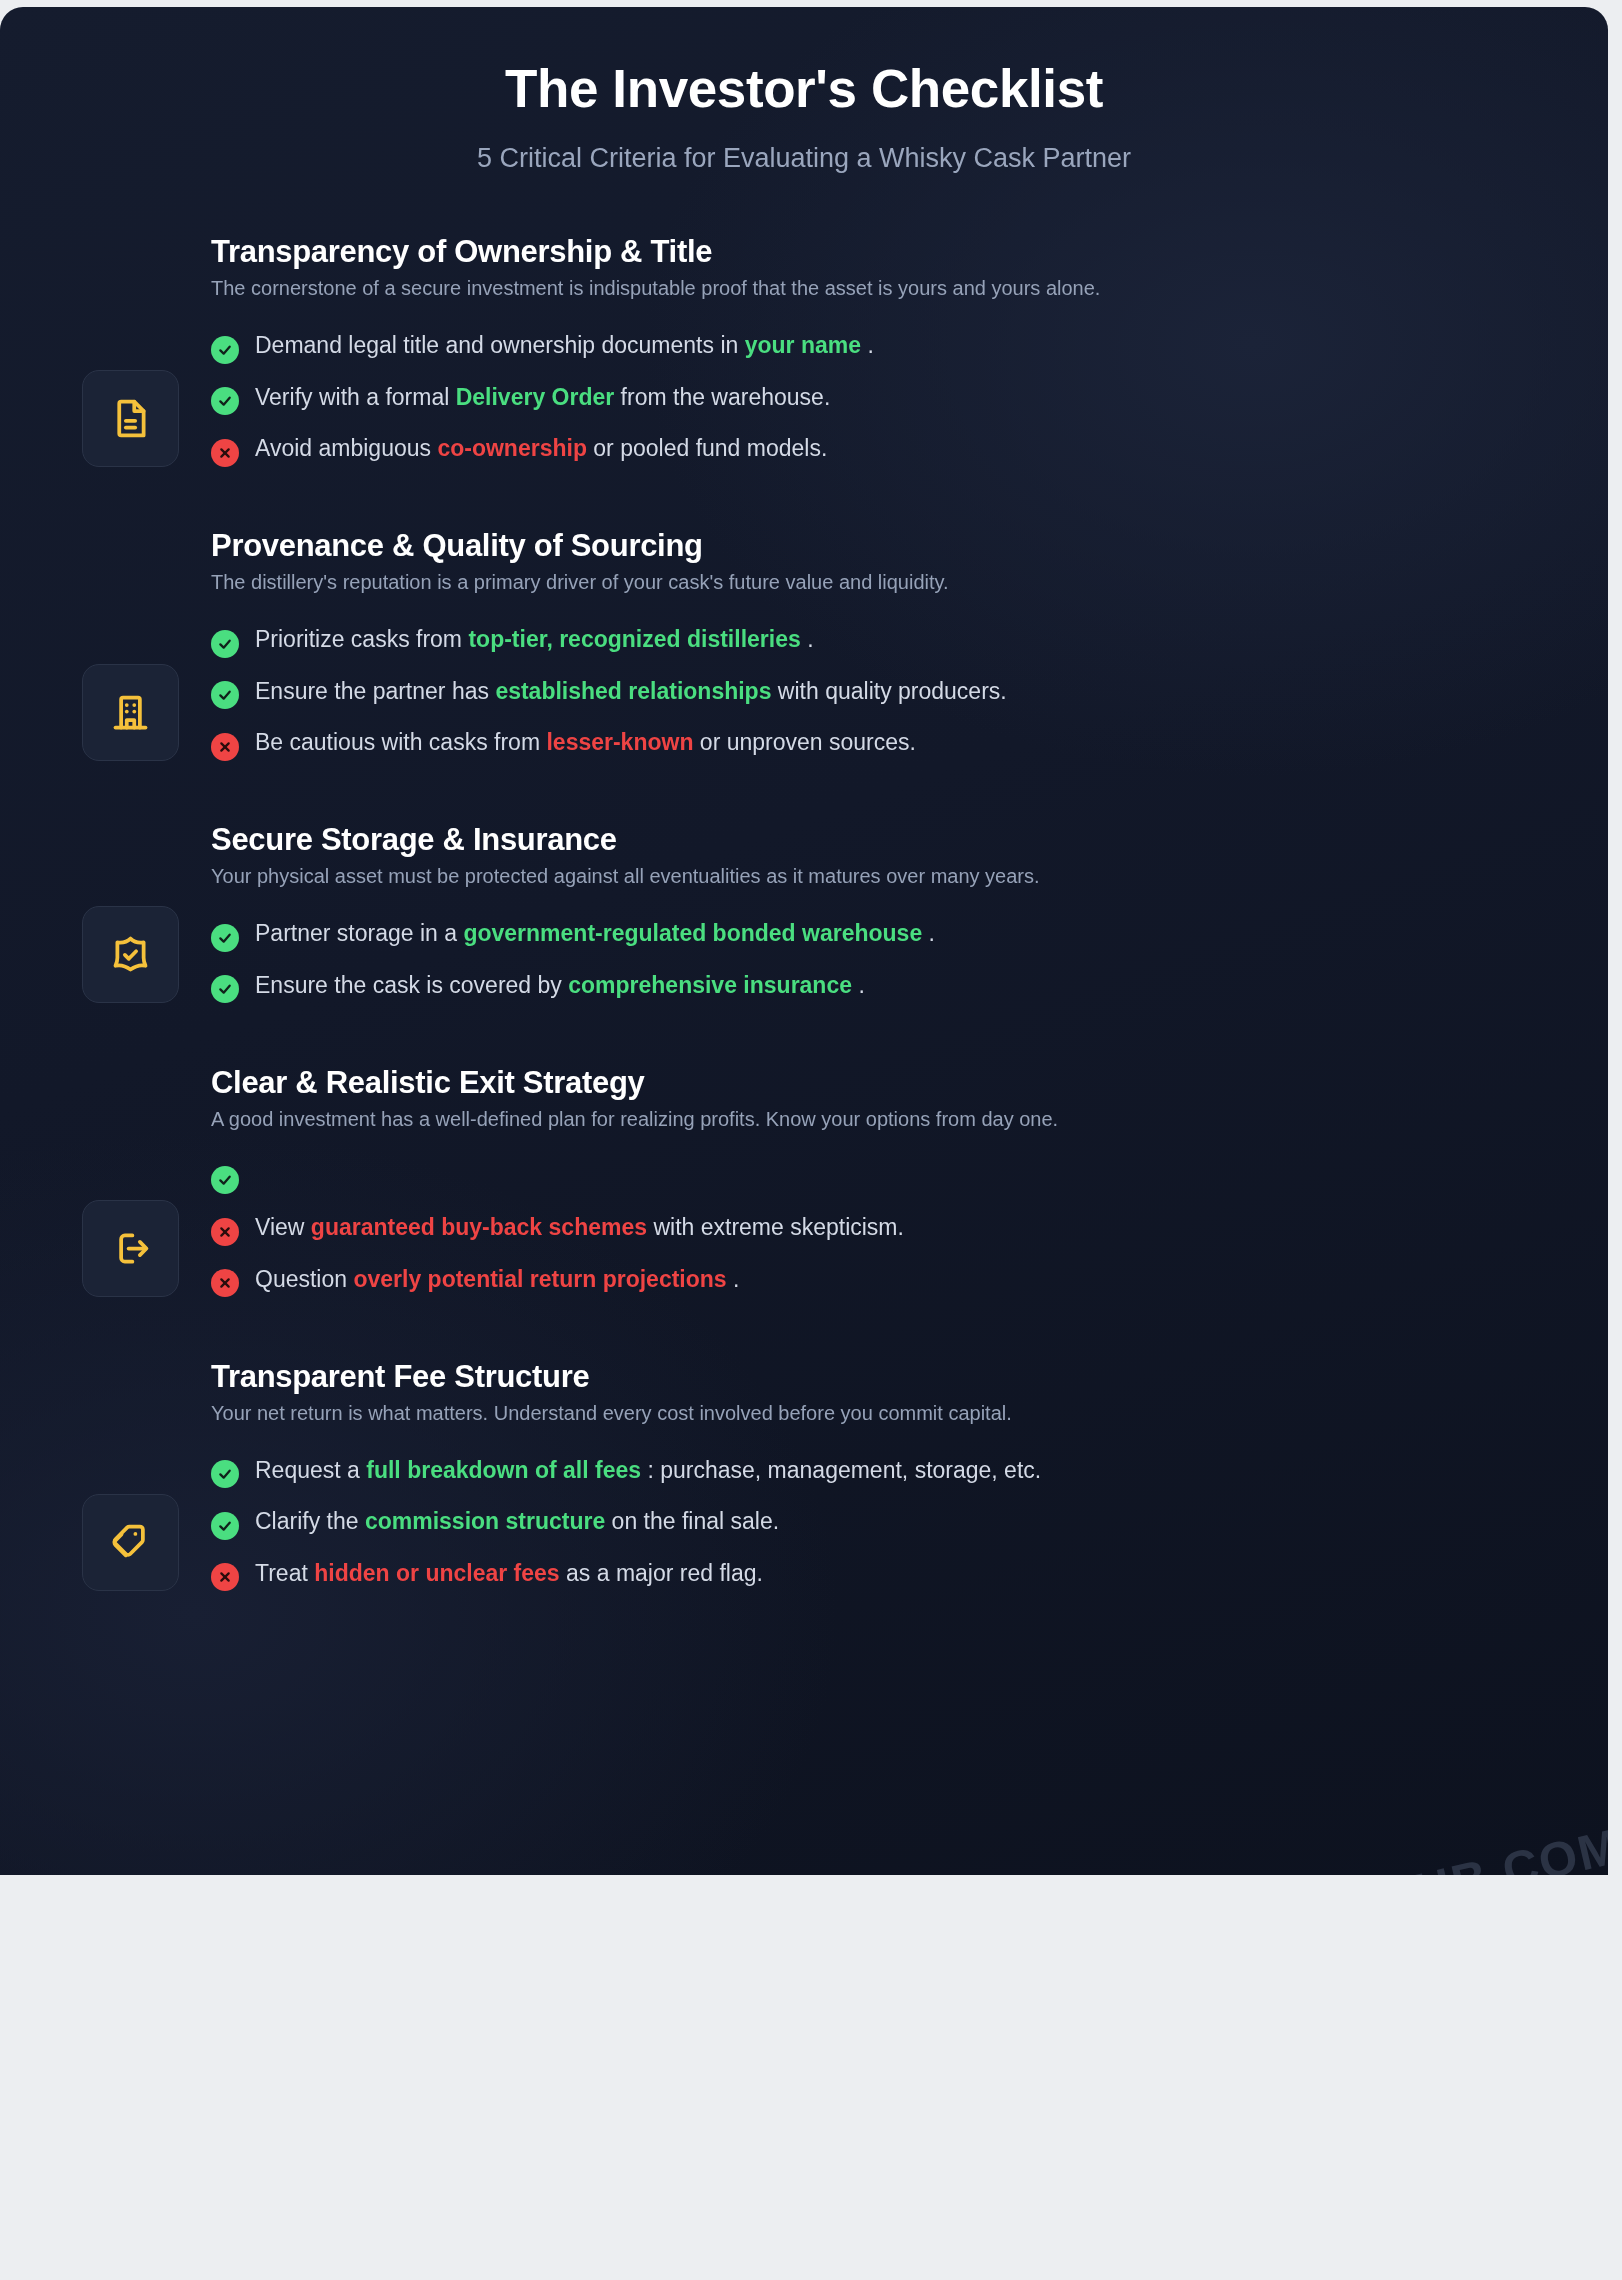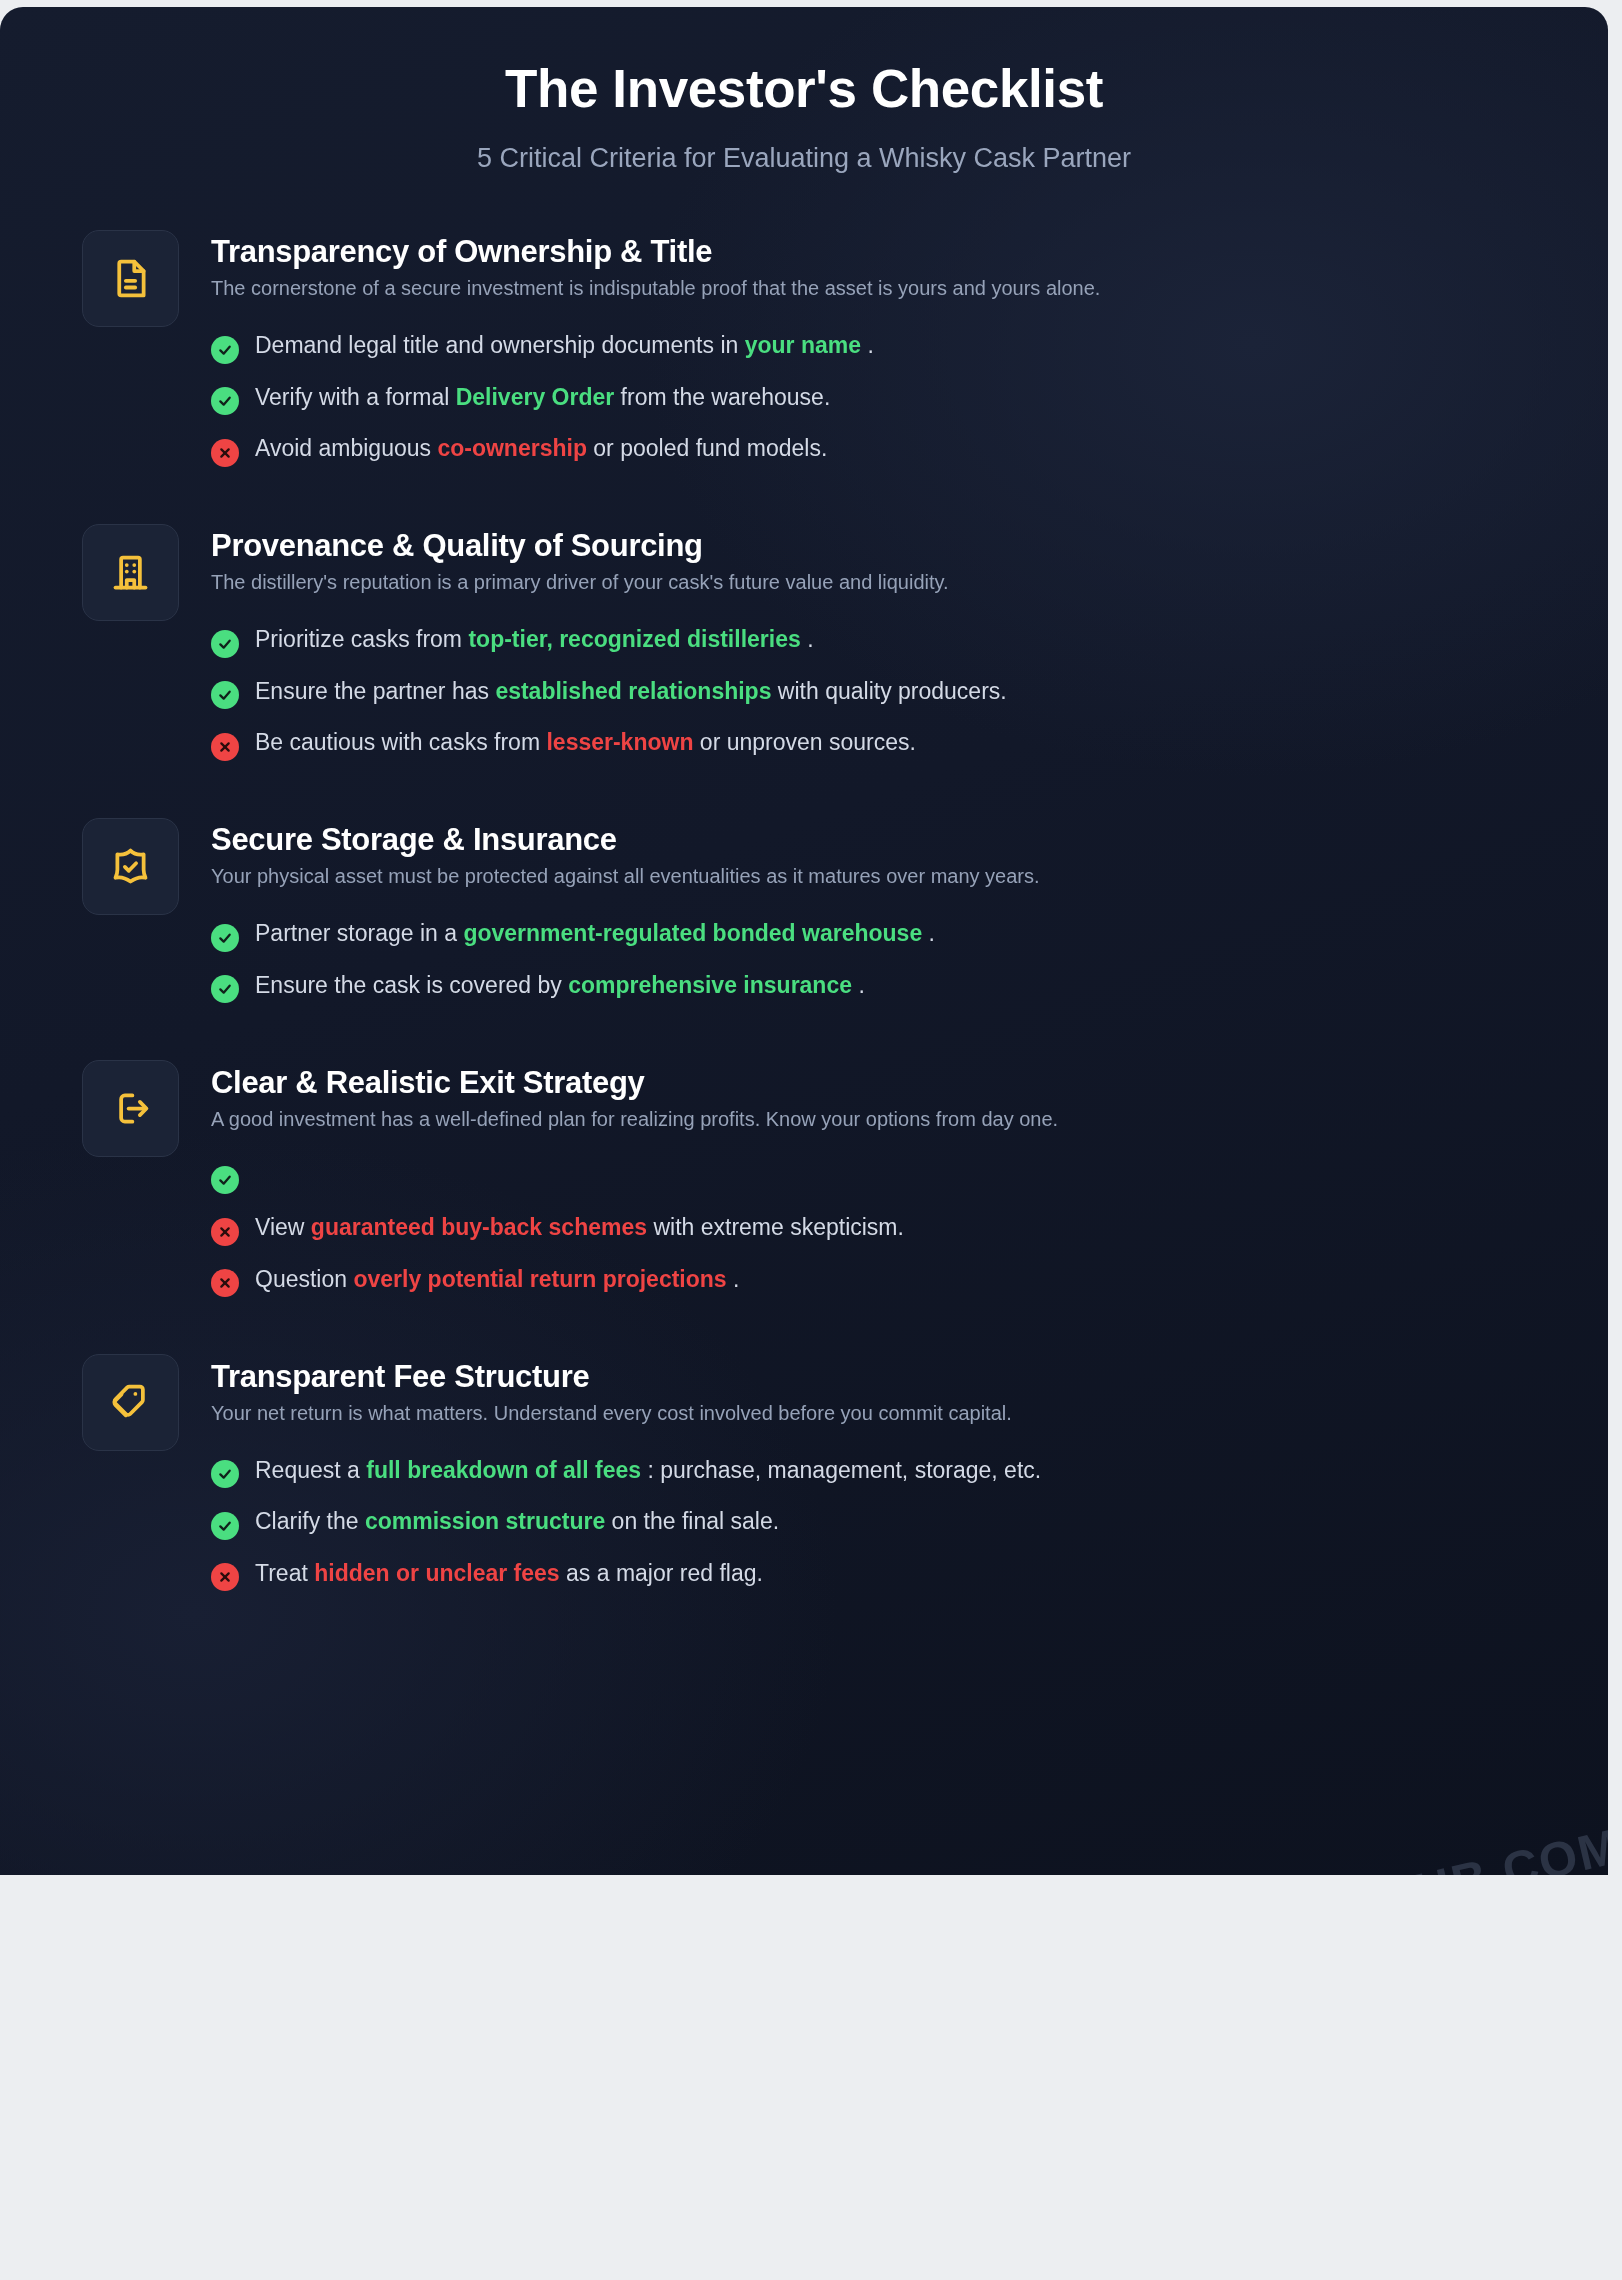--- a/index.html
+++ b/index.html
@@ -31,21 +31,21 @@
   .title {
     font-size:53px; font-weight:bold; color:#ffffff;
     letter-spacing:-0.4px; line-height:1.12;
   }
   .subtitle {
     margin-top:24px;
     font-size:27px; color:#9aa6bd; font-weight:400;
   }
   
   .sections { margin-top:56px; padding:0 54px 0 82px; }
-  .section { display:flex; gap:32px; margin-bottom:57px; }
+  .section { display:flex; gap:32px; margin-bottom:57px;align-items:flex-end; }
   .section.last { margin-bottom:0; }
   .icon-box {
     flex:0 0 auto;
     width:97px; height:97px; border-radius:17px;
     background:#1b2336;
     border:0.9px solid #2a3347;
     display:flex; align-items:center; justify-content:center;
   }
   .icon-box svg { width:45px; height:45px; display:block; }
   .sec-body { flex:1 1 auto; padding-top:3.6px; min-width:0; }

